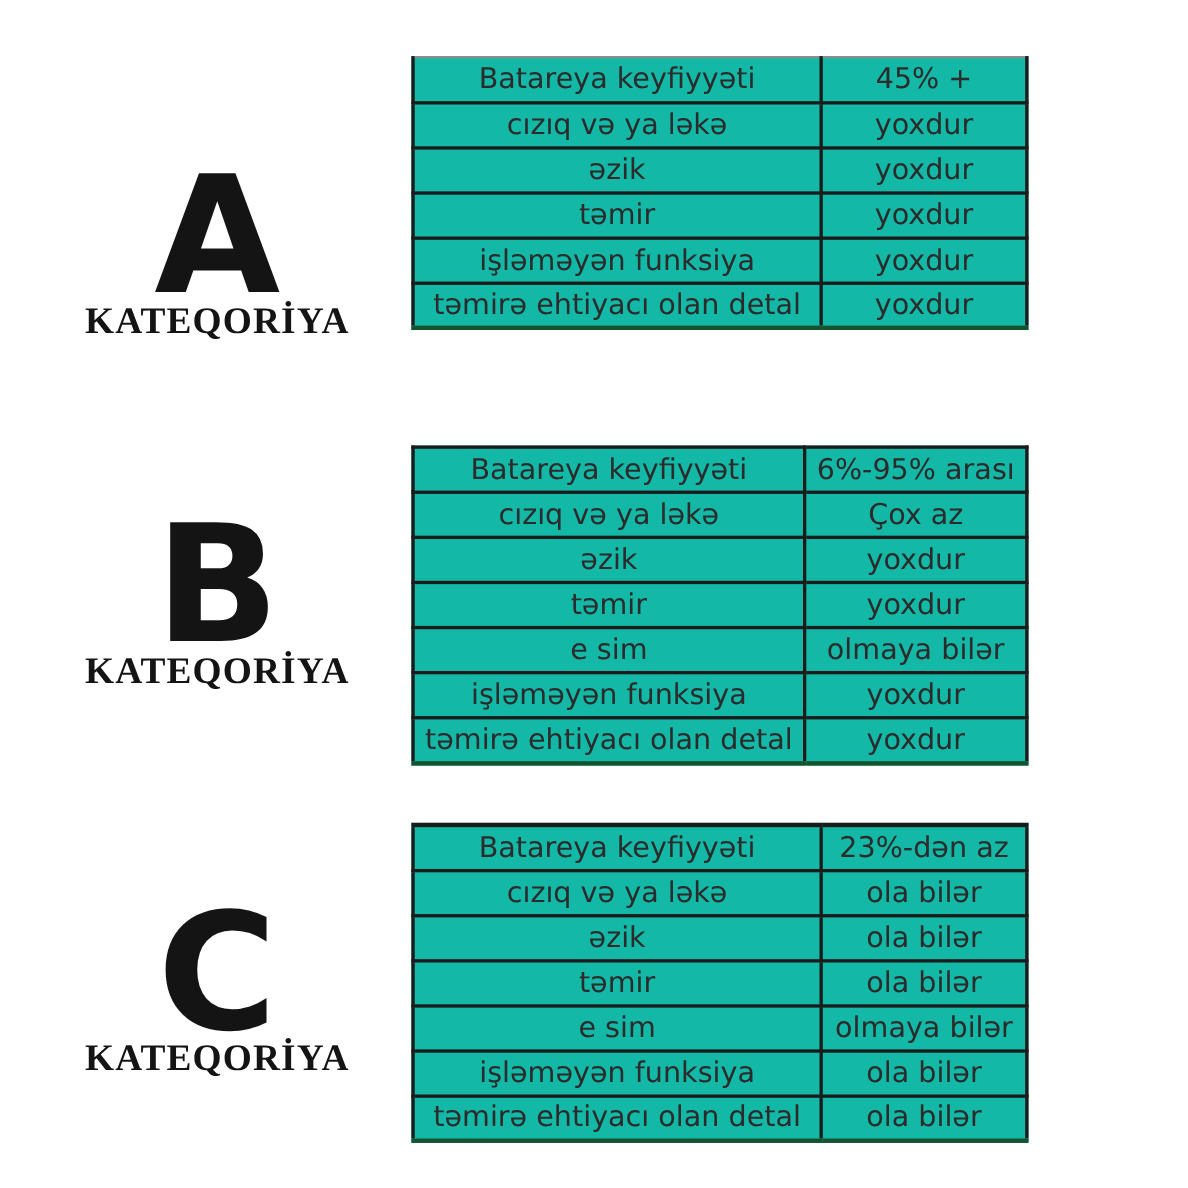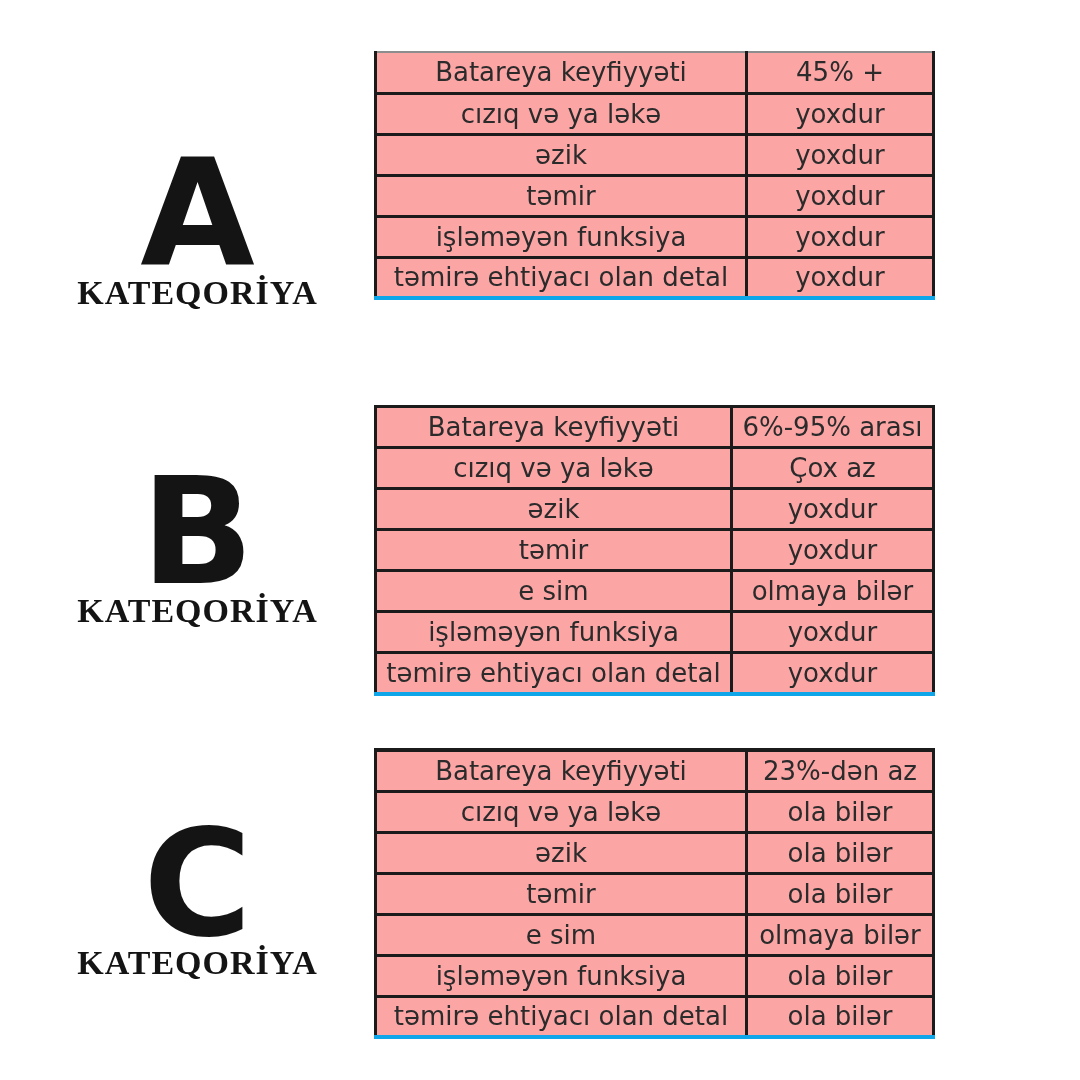--- a/index.html
+++ b/index.html
@@ -38,42 +38,42 @@
   #cat-1 { top: 458px; }
   #cat-2 { top: 810px; }
 
   
   .spec-table {
     position: absolute;
     left: 374px;
     width: 558px;
     border-collapse: collapse;
     table-layout: fixed;
-    background: #fca5a5;
+    background: #14b8a6;
     color: #2b2b2b;
     font-size: 26px;
   }
   .spec-table td {
     border: 3px solid #1b1b1b;
     text-align: center;
     vertical-align: middle;
     height: 41px;
     padding: 0 2px;
     overflow: hidden;
     white-space: nowrap;
   }
   #table-0 { top: 51px; }
   #table-1 { top: 405px; }
   #table-2 { top: 748px; }
 
   
   #table-0 tr:first-child td { border-top: 2px solid #8d8d8d; }
   #table-1 tr:first-child td { border-top: 3px solid #1b1b1b; }
   #table-2 tr:first-child td { border-top: 4px solid #1b1b1b; }
-  .spec-table tr:last-child td { border-bottom: 4px solid #0ea5e9; }
+  .spec-table tr:last-child td { border-bottom: 4px solid #14532d; }
 
   
   #table-0 col.c-label, #table-2 col.c-label { width: 371px; }
   #table-0 col.c-value, #table-2 col.c-value { width: 187px; }
   #table-1 col.c-label { width: 356px; }
   #table-1 col.c-value { width: 202px; }
 </style>
 </head>
 <body>
 

